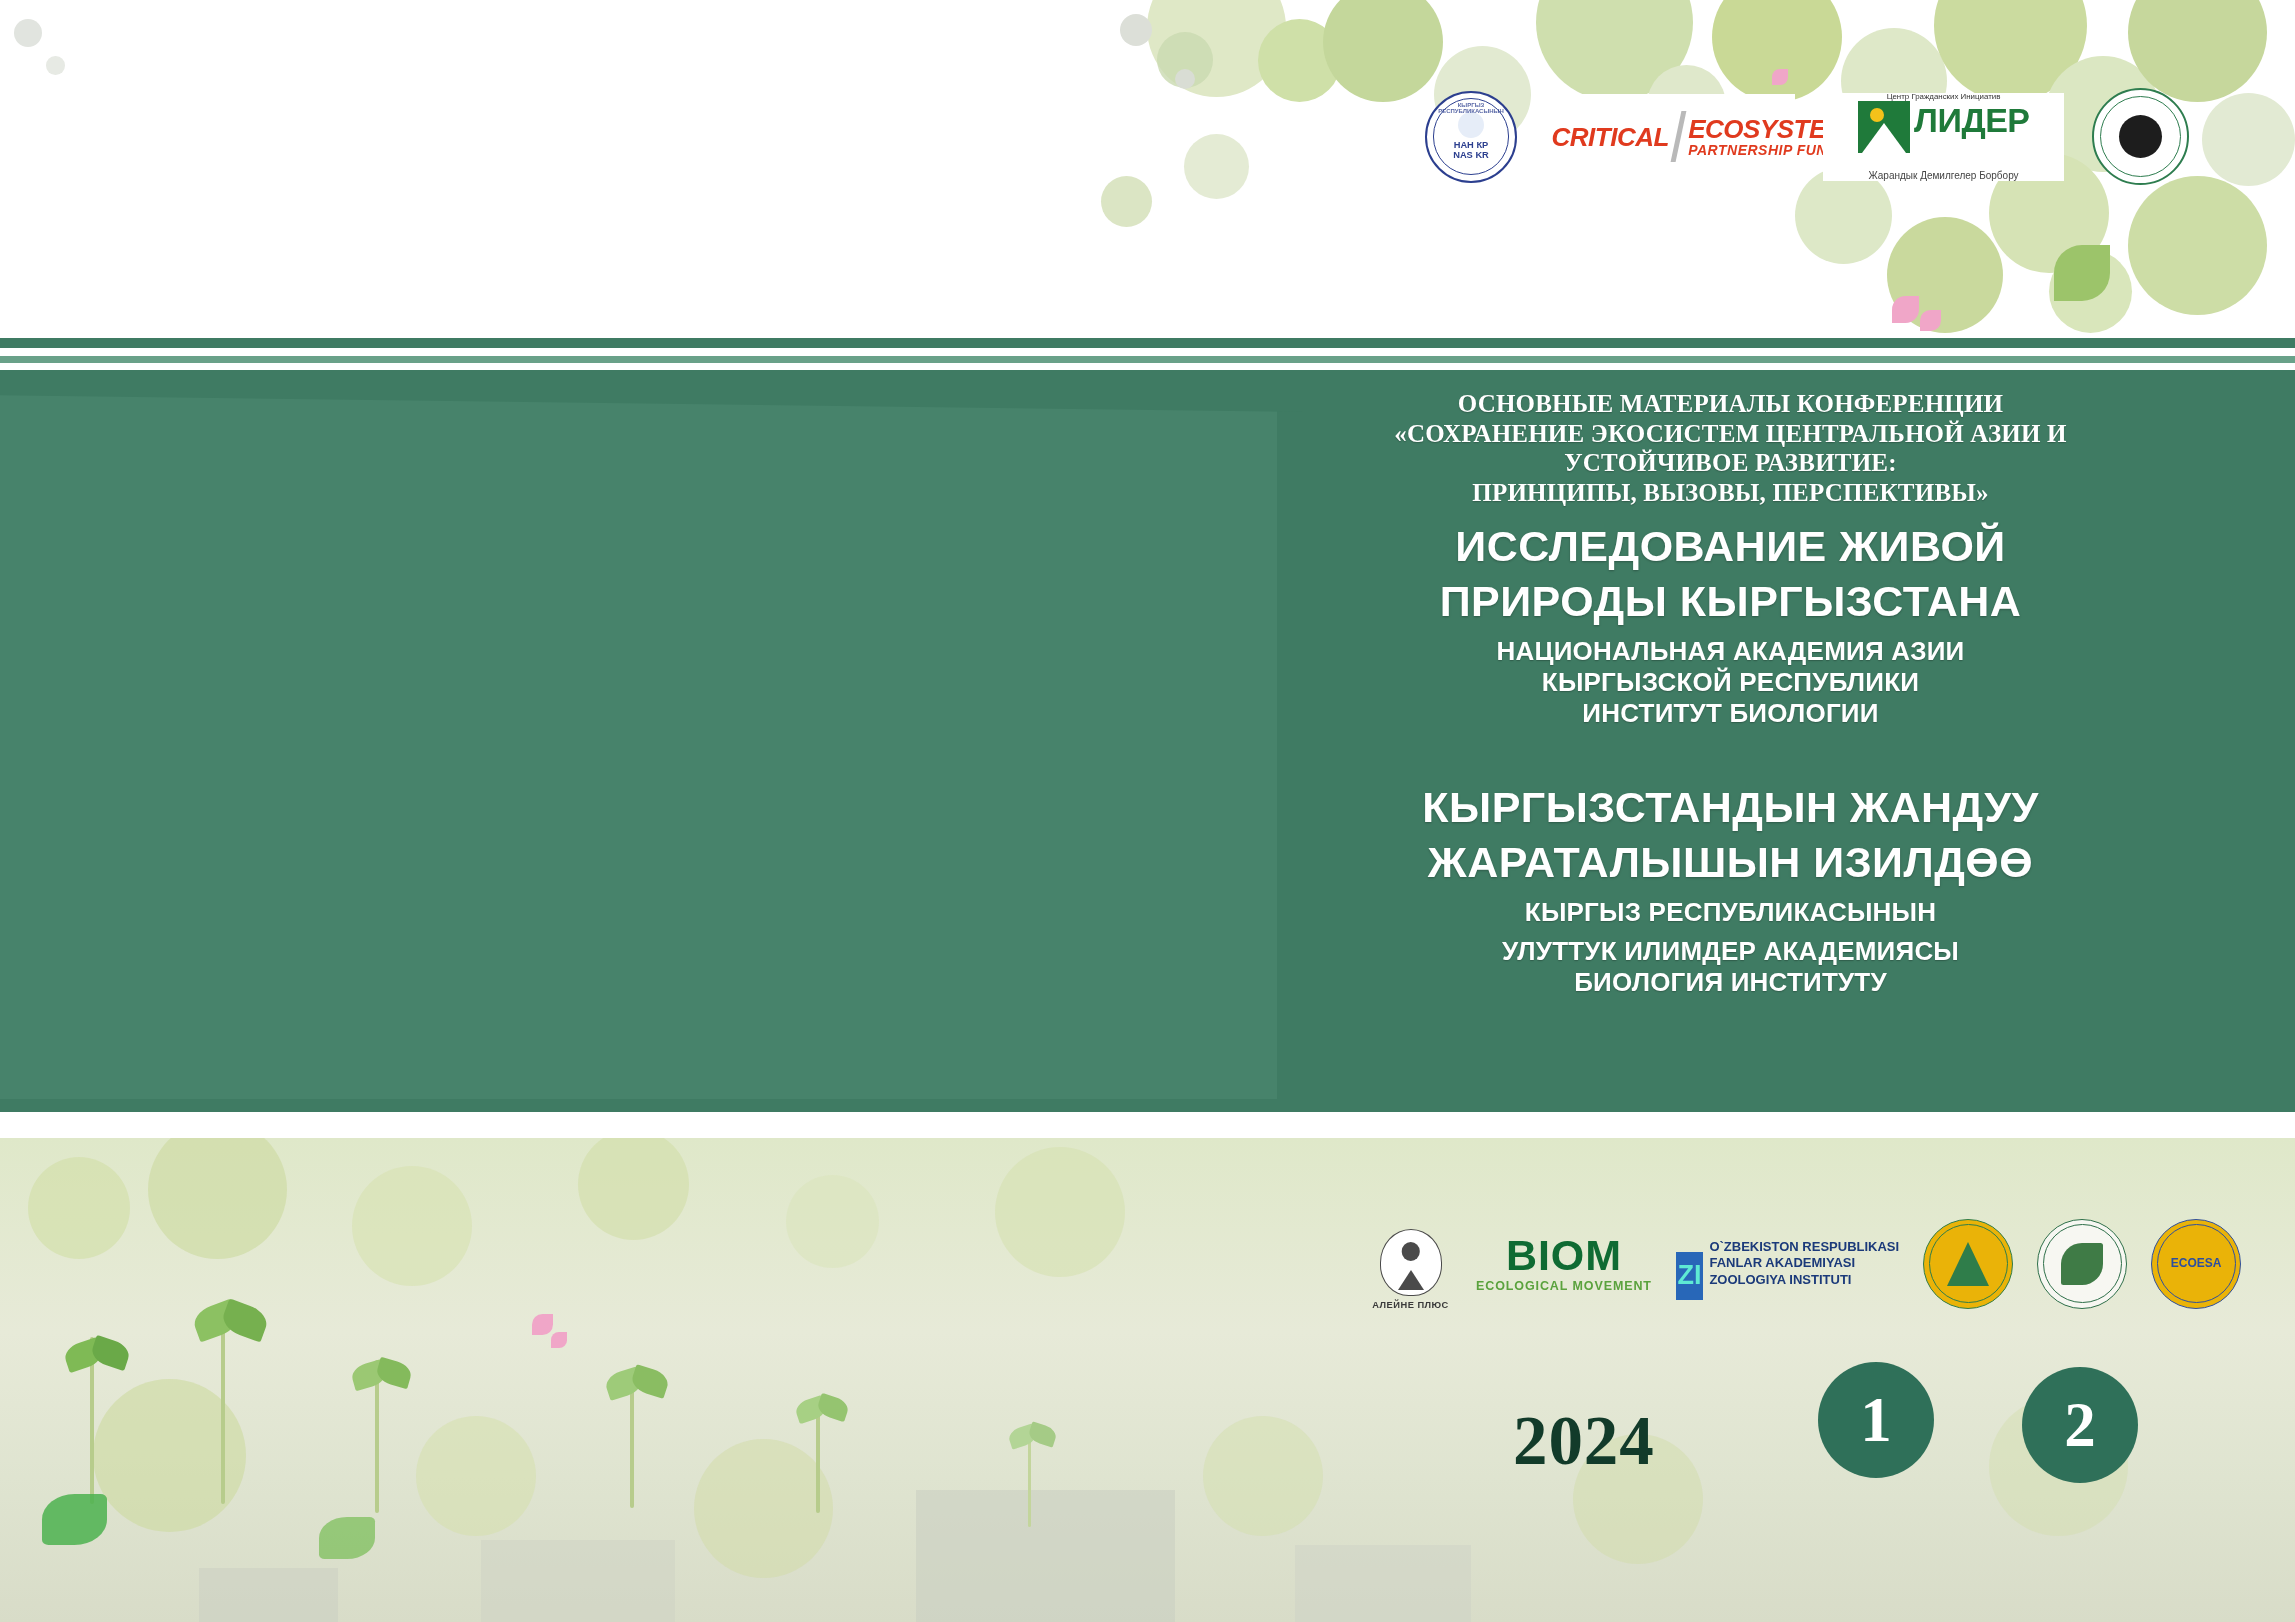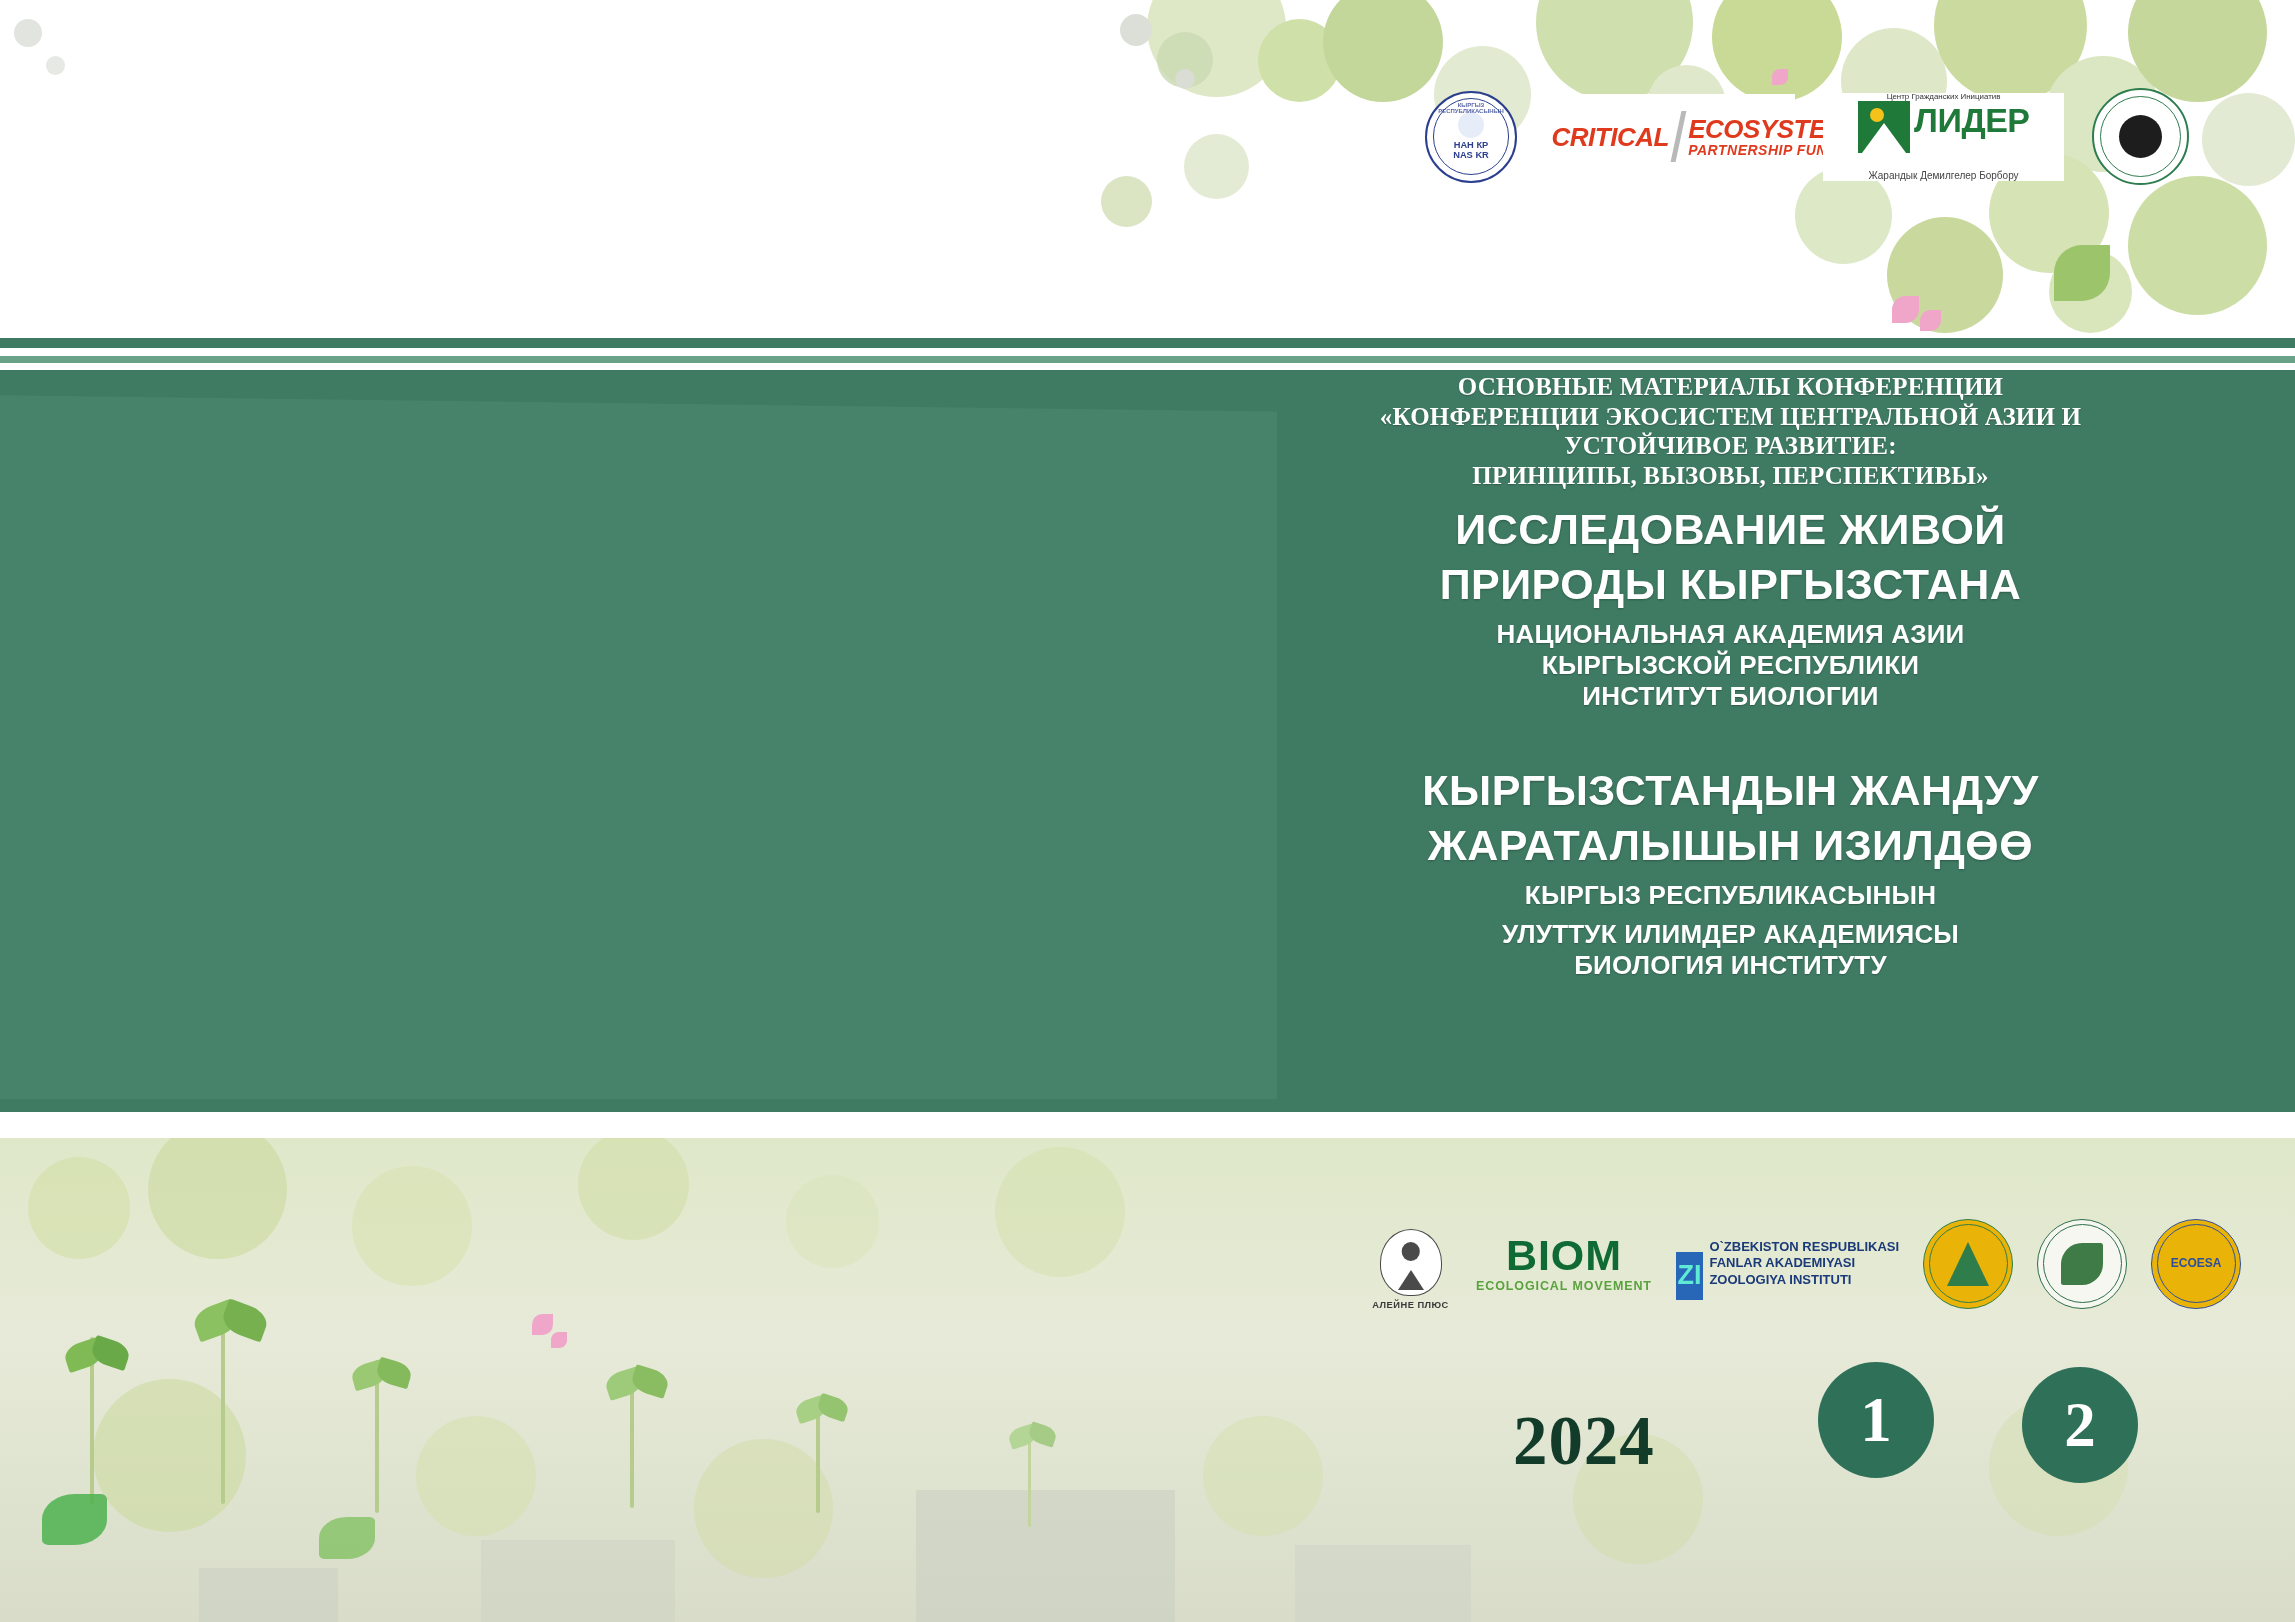--- a/index.html
+++ b/index.html
@@ -65,21 +65,21 @@
     width: 1305px;
     height: 42px;
     background: #3f7b63;
     clip-path: polygon(0 0, 100% 0, 100% 100%, 0 60%);
   }
 
   
   .title-block {
     position: absolute;
     left: 1226px;
-    top: 372px;
+    top: 389px;
     width: 1009px;
     text-align: center;
     color: #ffffff;
   }
   .conf-line {
     font-family: "Liberation Serif", serif;
     font-weight: bold;
     font-size: 25px;
     line-height: 1.18;
     letter-spacing: 0.2px;
@@ -466,21 +466,21 @@
 
 <div class="stripe-thin" style="top:338px;height:10.2px;"></div>
 <div class="stripe-thin" style="top:356px;height:6.5px;background:#69a189;"></div>
 
 <div class="green-panel"></div>
 <div class="green-panel-inner"></div>
 <div class="panel-diagonal"></div>
 
 <div class="title-block">
   <div class="conf-line">ОСНОВНЫЕ МАТЕРИАЛЫ КОНФЕРЕНЦИИ</div>
-  <div class="conf-line">«КОНФЕРЕНЦИИ ЭКОСИСТЕМ ЦЕНТРАЛЬНОЙ АЗИИ И</div>
+  <div class="conf-line">«СОХРАНЕНИЕ ЭКОСИСТЕМ ЦЕНТРАЛЬНОЙ АЗИИ И</div>
   <div class="conf-line">УСТОЙЧИВОЕ РАЗВИТИЕ:</div>
   <div class="conf-line">ПРИНЦИПЫ, ВЫЗОВЫ, ПЕРСПЕКТИВЫ»</div>
 
   <div class="big-title">ИССЛЕДОВАНИЕ ЖИВОЙ</div>
   <div class="big-title" style="margin-top:0;">ПРИРОДЫ КЫРГЫЗСТАНА</div>
 
   <div class="org-line">НАЦИОНАЛЬНАЯ АКАДЕМИЯ АЗИИ</div>
   <div class="org-line" style="margin-top:0;">КЫРГЫЗСКОЙ РЕСПУБЛИКИ</div>
   <div class="org-line" style="margin-top:0;">ИНСТИТУТ БИОЛОГИИ</div>
 

